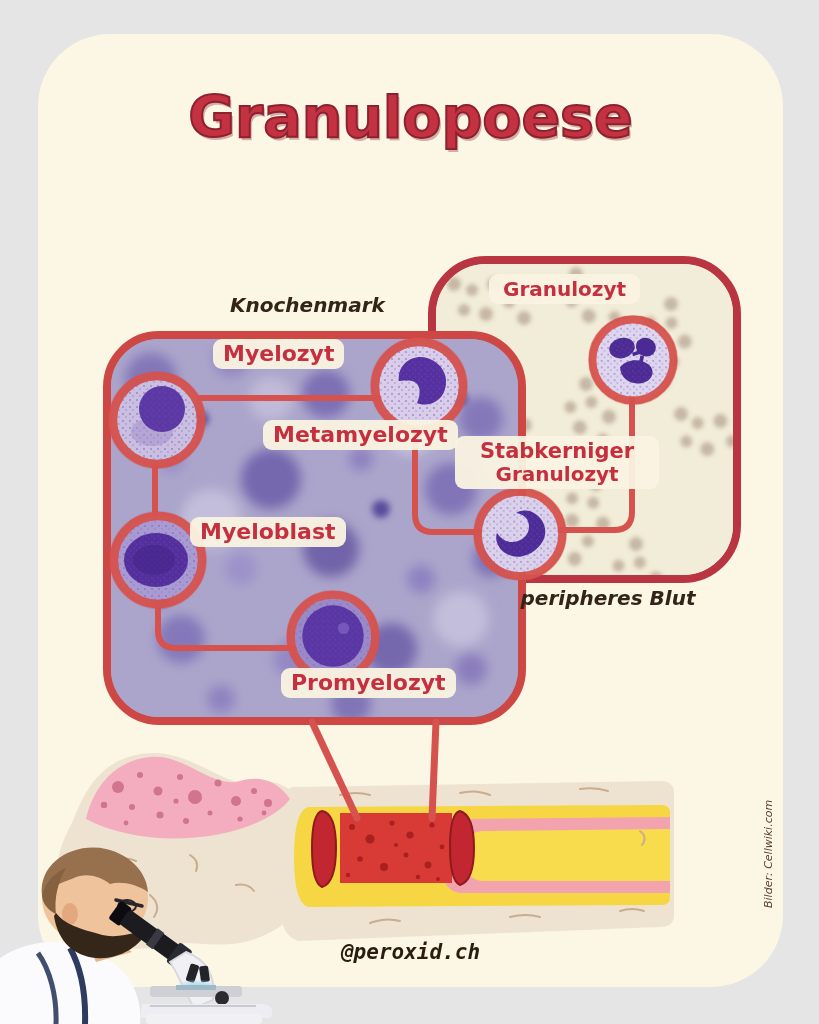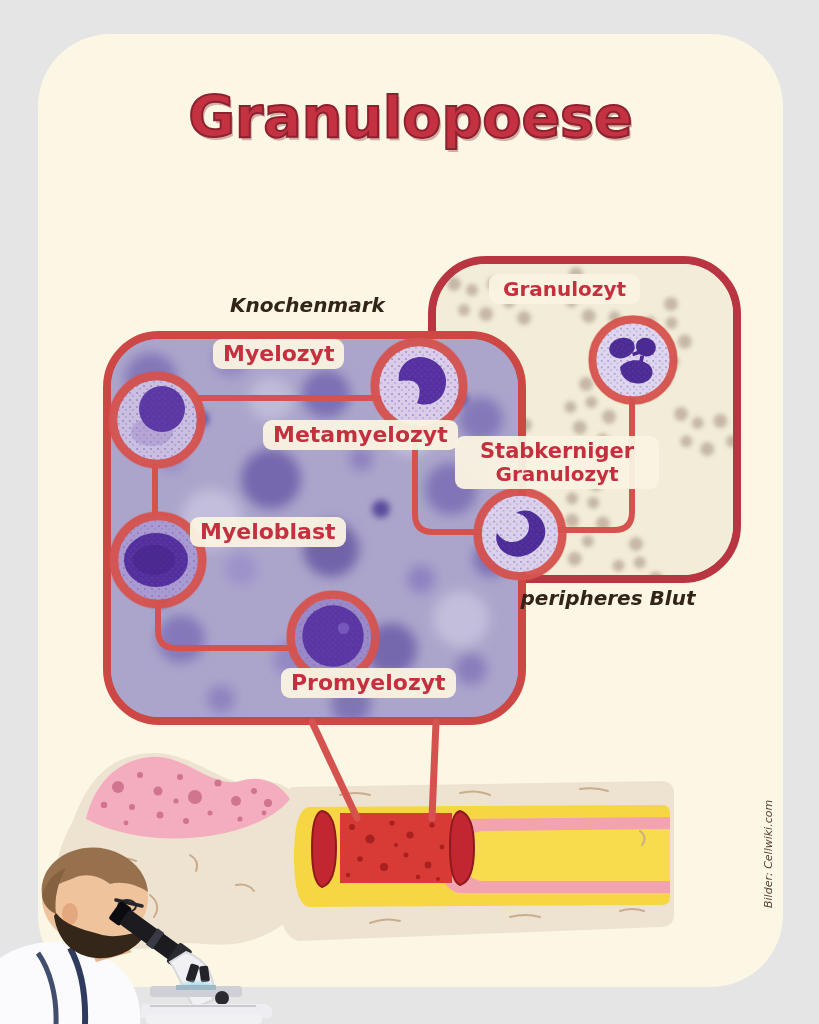--- a/index.html
+++ b/index.html
@@ -355,15 +355,16 @@
 
     <rect x="150" y="150" width="92" height="11" rx="3" fill="#cfcfd6"></rect>
     <rect x="176" y="149" width="40" height="5" fill="#9fb9c6"></rect>
     <circle cx="222" cy="162" r="7" fill="#2a2a30"></circle>
 
     <path d="M142,168 L262,168 C272,168 275,176 270,182 L140,182 Z" fill="#eeeef2"></path>
     <rect x="146" y="178" width="116" height="10" rx="4" fill="#f1f1f3"></rect>
     <path d="M150,170 L256,170" stroke="#c9c9d0" stroke-width="2"></path>
   </svg>
 
+  <div class="handle">@peroxid.ch</div>
   <div class="credit">Bilder: Cellwiki.com</div>
 
 </div>
 
 </body></html>

